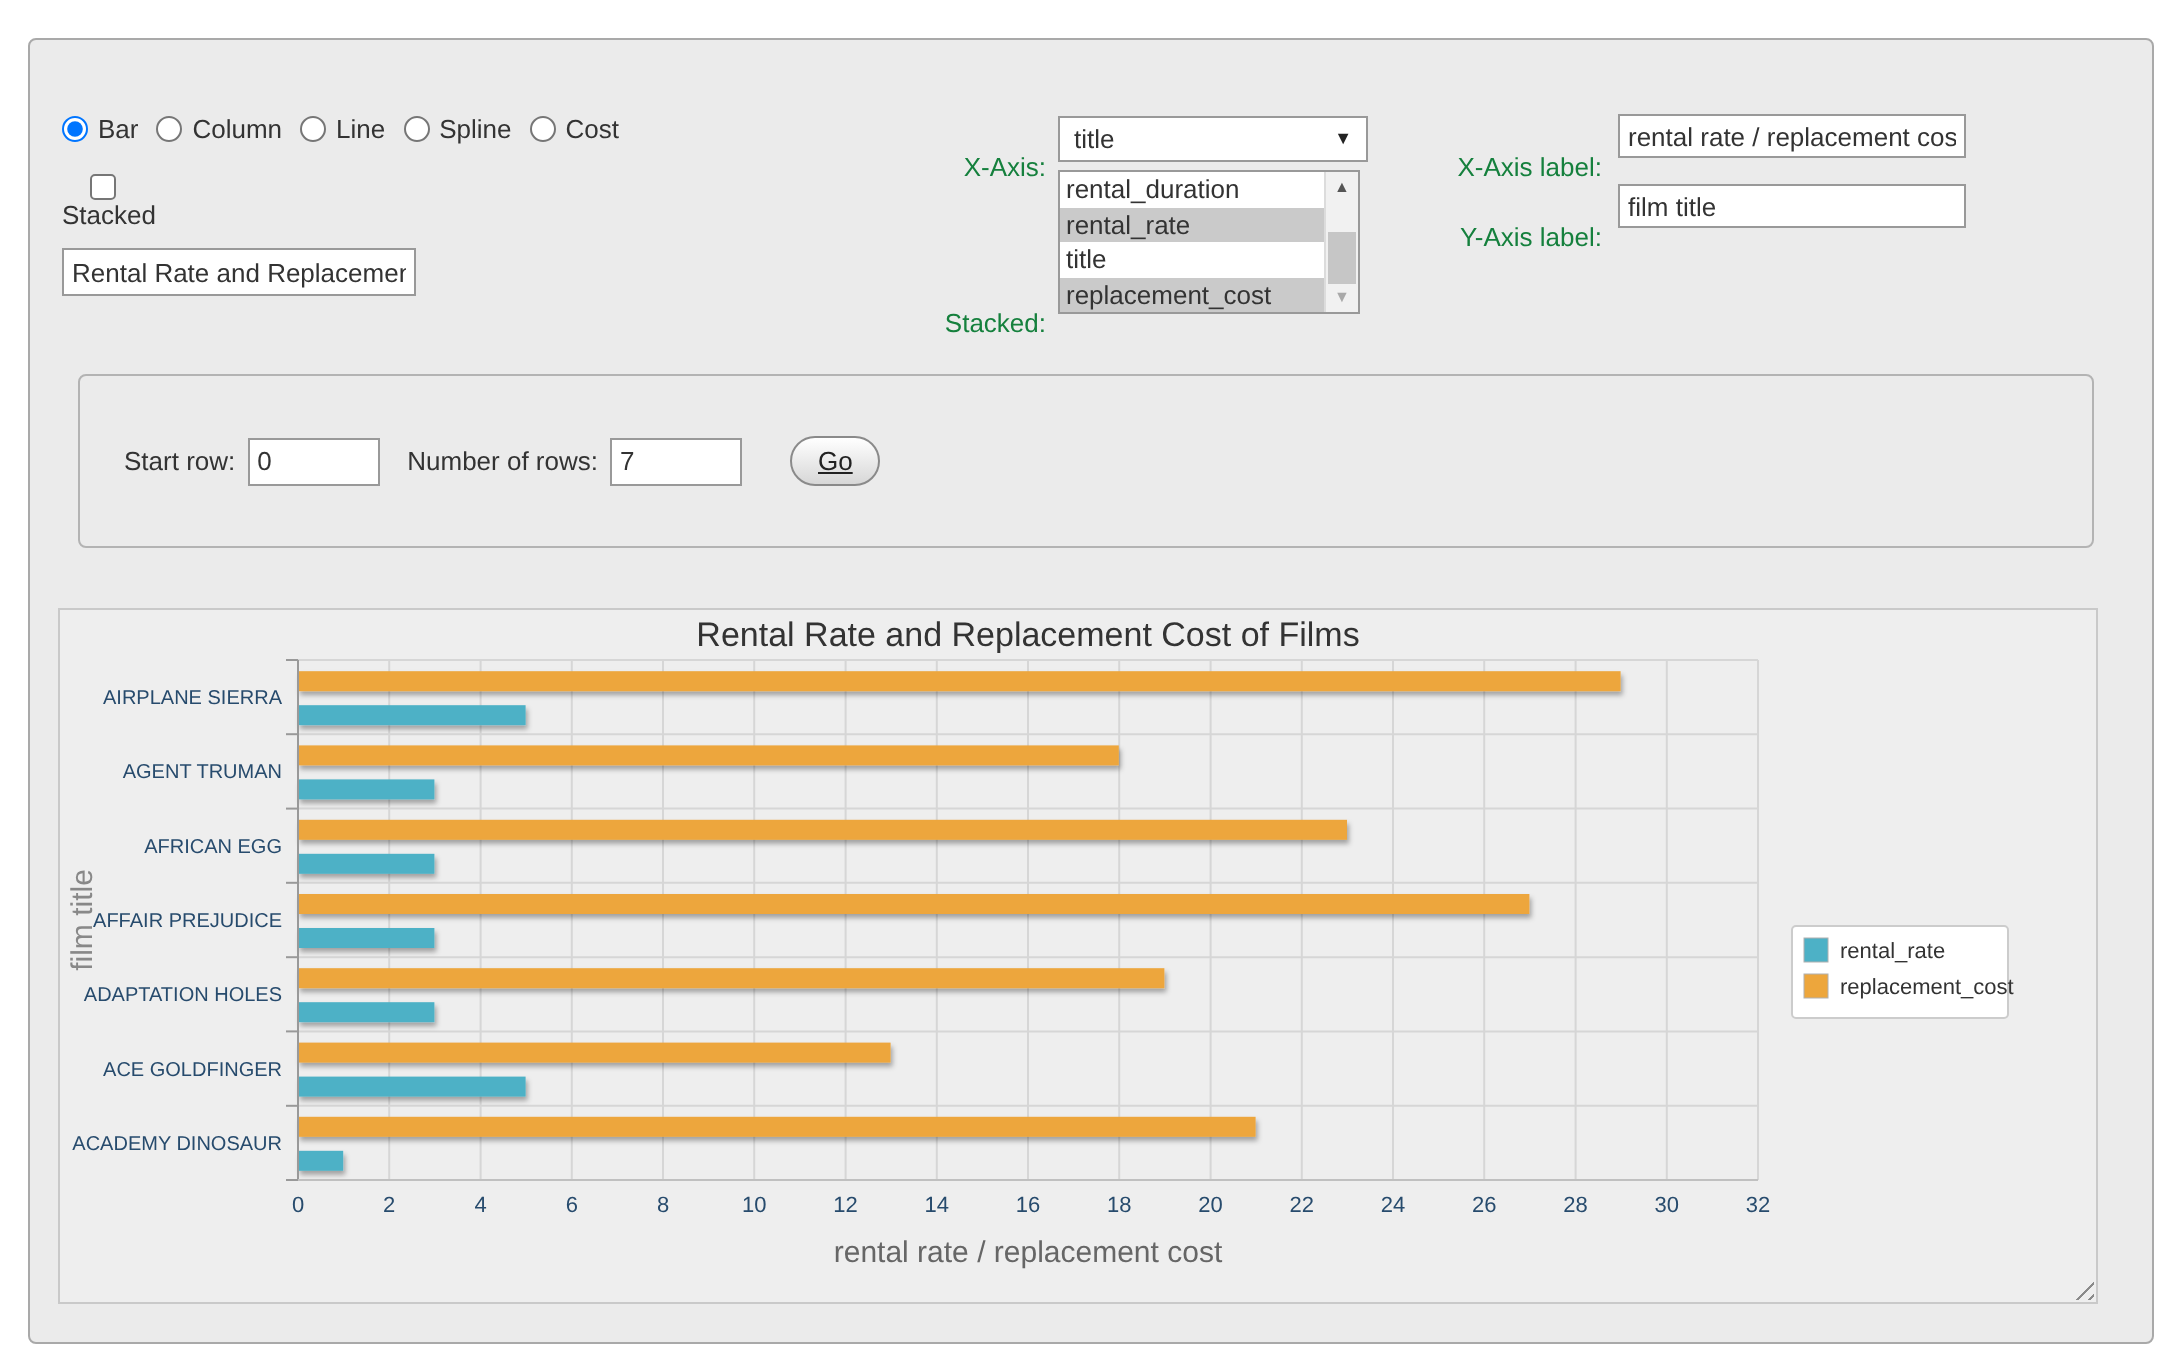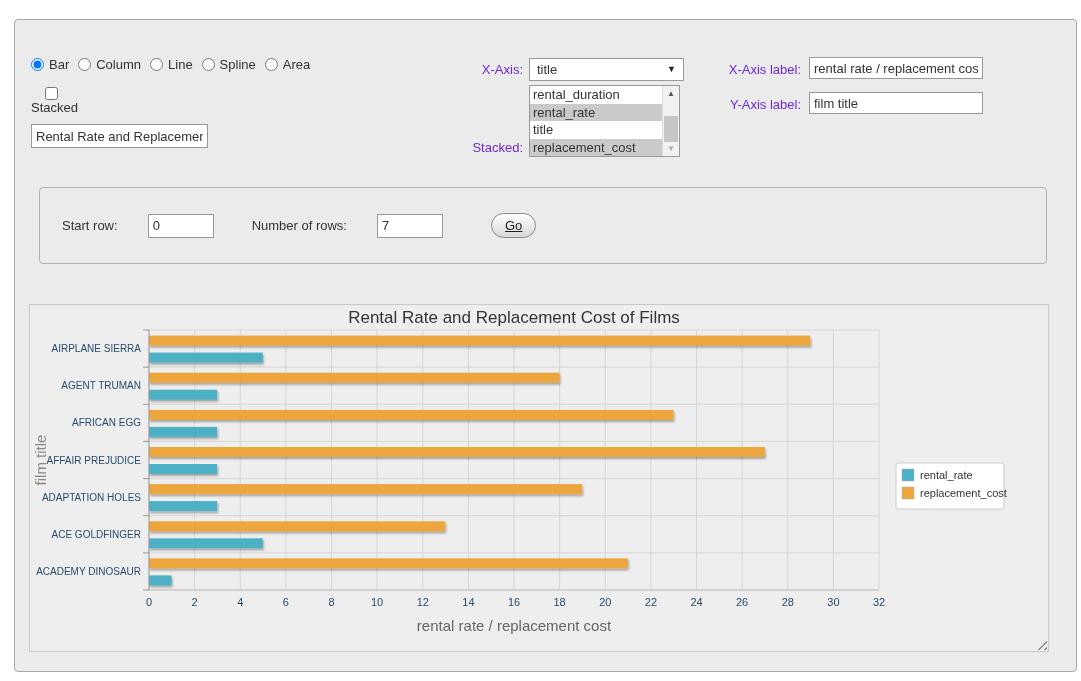--- a/index.html
+++ b/index.html
@@ -19,21 +19,21 @@
   }
   .radio-row{position:absolute;left:16px;top:37px;display:flex;align-items:center;}
   .radio-item{display:flex;align-items:center;margin-right:9px;cursor:default;}
   input[type=radio],input[type=checkbox]{margin:0 5px 0 0;}
   .stacked-row{position:absolute;left:16px;top:67px;display:flex;align-items:center;flex-direction:column;}
   input[type=text]{
     border:1px solid #999;box-sizing:border-box;padding:2px 4px;background:#fff;
     font:13px "Liberation Sans",sans-serif;color:#333;
   }
   .title-input{position:absolute;left:16px;top:104px;width:177px;height:24px;}
-  .lbl{position:absolute;color:#6d28d9;white-space:nowrap;}
+  .lbl{position:absolute;color:#15803d;white-space:nowrap;margin-top:14px;}
   .lbl-xaxis{left:438px;top:42px;width:70px;text-align:right;}
   .lbl-series{left:438px;top:120px;width:70px;text-align:right;}
   .lbl-xlabel{left:694px;top:42px;width:92px;text-align:right;}
   .lbl-ylabel{left:694px;top:77px;width:92px;text-align:right;}
   .fake-select{
     position:absolute;left:514px;top:38px;width:155px;height:23px;background:#fff;
     border:1px solid #999;box-sizing:border-box;display:flex;align-items:center;
     padding:0 7px;cursor:default;gap:33px;
   }
   .fake-select .arrow{margin-left:auto;font-size:9px;color:#222;line-height:1;}
@@ -46,23 +46,23 @@
   .opt.sel{background:#cacaca;}
   .sbar{position:absolute;right:0;top:0;width:17px;height:100%;background:#f1f1f1;border-left:1px solid #dcdcdc;box-sizing:border-box;}
   .sb-btn{position:absolute;left:0;width:100%;height:15px;text-align:center;font-size:8px;line-height:15px;}
   .sb-up{top:0;color:#555;}
   .sb-down{bottom:0;color:#a9a9a9;}
   .sb-thumb{position:absolute;left:1px;width:14px;top:30px;height:26px;background:#c6c6c6;}
   .axis-input{position:absolute;width:174px;height:22px;}
   .x-label-input{left:794px;top:37px;}
   .y-label-input{left:794px;top:72px;}
   .row-panel{
-    position:absolute;left:24px;top:167px;width:1008px;height:77px;
+    position:absolute;left:24px;top:167px;width:1008px;height:87px;
     border:1px solid #b3b3b3;border-radius:4px;box-sizing:border-box;
-    display:flex;align-items:center;padding-left:22px;gap:24px;
+    display:flex;align-items:center;padding-left:22px;
   }
   .row-panel .ctl-lbl{margin-right:6px;}
   .row-panel input[type=text]{width:66px;height:24px;margin-right:14px;}
   .go-btn{
     margin-left:10px;border:1px solid #8a8a8a;border-radius:13px;padding:4px 13px;
     background:linear-gradient(#ffffff,#d7d7d7);font:13px "Liberation Sans",sans-serif;
     color:#222;cursor:pointer;text-decoration:underline;
   }
   .chart-box{
     position:absolute;left:14px;top:284px;width:1020px;height:348px;
@@ -92,21 +92,21 @@
       <label class="radio-item">
         <input type="radio" name="ctype" style="">
         <span>Line</span>
       </label>
       <label class="radio-item">
         <input type="radio" name="ctype" style="">
         <span>Spline</span>
       </label>
       <label class="radio-item">
         <input type="radio" name="ctype" style="">
-        <span>Area</span>
+        <span>Cost</span>
       </label>
     </div>
 
   <label class="stacked-row">
     <input type="checkbox" style="">
     <span>Stacked</span>
   </label>
 
   <input type="text" class="title-input" value="Rental Rate and Replacement Cost of Films" style="">
 

